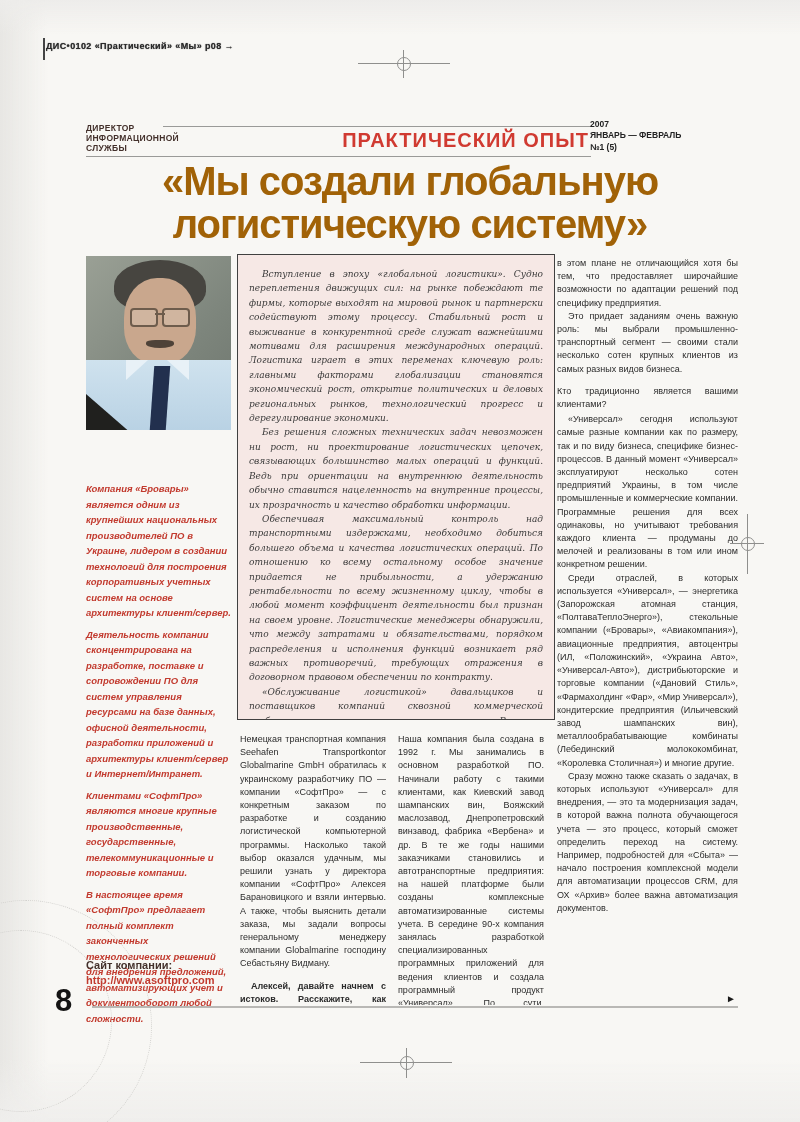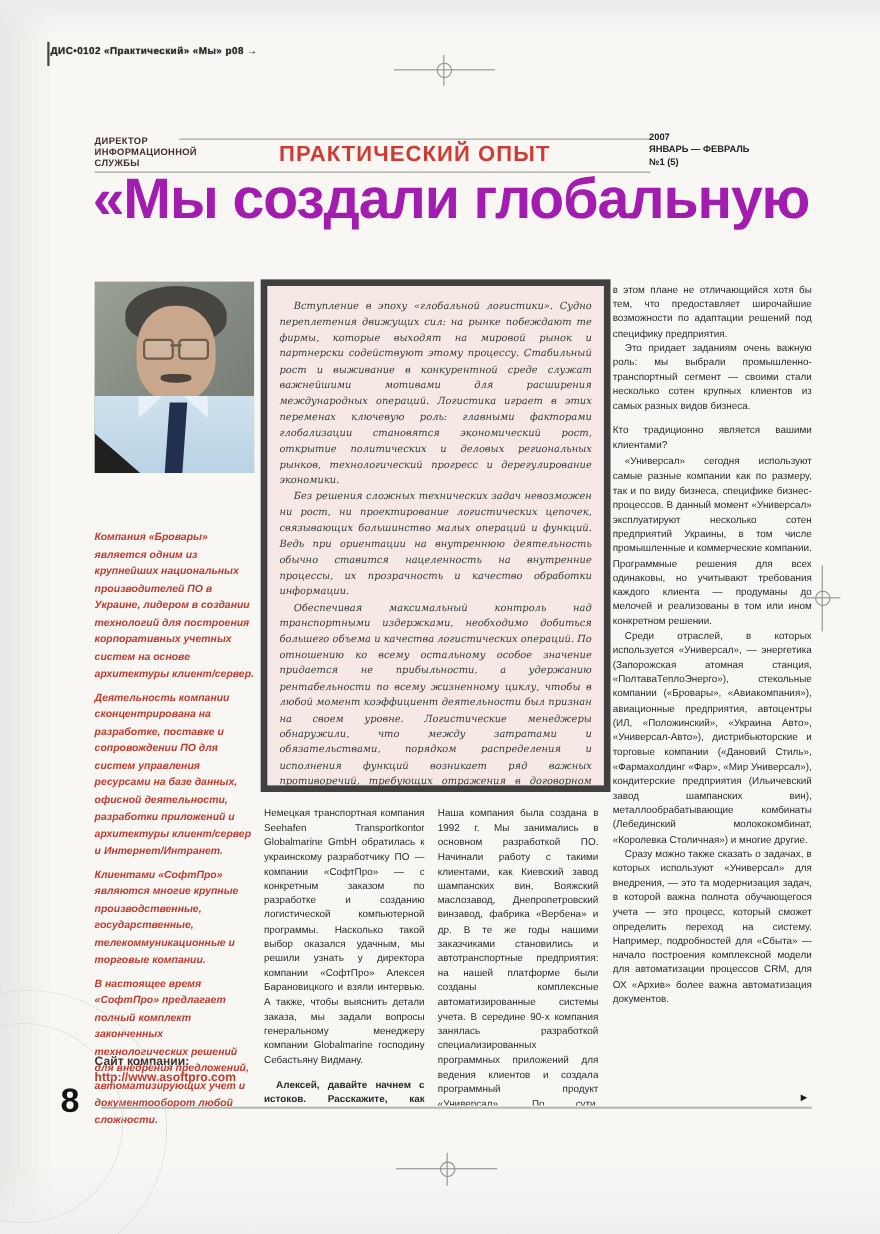--- a/index.html
+++ b/index.html
@@ -27,28 +27,28 @@
   .reg{position:absolute;}
   .reg .h{position:absolute;background:#8f8f8d;height:1px;}
   .reg .v{position:absolute;background:#8f8f8d;width:1px;}
   .reg .c{position:absolute;border:1px solid #8f8f8d;border-radius:50%;width:12px;height:12px;}
 
   
   .hdr-left{position:absolute;left:86px;top:123px;width:150px;
     font-size:8.5px;font-weight:bold;color:#43302b;line-height:1.2;letter-spacing:.3px;}
   .hdr-rule-top{position:absolute;left:163px;top:126px;width:428px;height:1px;background:#9a9a98;}
   .hdr-rule-bot{position:absolute;left:86px;top:156px;width:505px;height:1px;background:#9a9a98;}
-  .rubric{position:absolute;left:165px;top:129px;width:424px;text-align:center;
+  .rubric{position:absolute;left:165px;top:129px;width:424px;text-align:right;
     font-size:20px;font-weight:800;color:#d03a31;letter-spacing:1px;}
   .hdr-right{position:absolute;left:590px;top:119px;width:147px;text-align:left;
     font-size:8.5px;font-weight:bold;color:#222;line-height:1.35;}
 
   
   .title{position:absolute;left:80px;top:160px;width:660px;text-align:center;
-    font-size:52px;line-height:43px;font-weight:800;color:#a21caf;letter-spacing:-1px;}
+    font-size:40px;line-height:43px;font-weight:800;color:#a16207;letter-spacing:-1px;}
 
   
   .photo{position:absolute;left:86px;top:256px;width:145px;height:174px;overflow:hidden;
     background:linear-gradient(135deg,#9aa095 0%,#7d857c 60%,#6e766e 100%);filter:blur(.4px);}
   .photo .hair{position:absolute;left:28px;top:4px;width:92px;height:52px;background:#474540;
     border-radius:50% 50% 40% 40%;}
   .photo .face{position:absolute;left:38px;top:22px;width:72px;height:86px;background:#c9a78d;
     border-radius:46% 46% 42% 42%;}
   .photo .glasses{position:absolute;left:44px;top:52px;width:60px;height:16px;}
   .photo .glasses i{position:absolute;top:0;width:24px;height:15px;border:2px solid #6d5c4c;
@@ -71,21 +71,21 @@
     color:#161616;line-height:1.35;}
   .about{position:absolute;left:86px;top:481px;width:149px;font-size:9.5px;font-weight:bold;
     font-style:italic;color:#c23a2e;line-height:15.5px;}
   .about p{margin:0 0 6px 0;}
   .site{position:absolute;left:86px;top:958px;width:150px;font-size:11px;line-height:1.4;}
   .site .lbl{font-weight:bold;color:#43302b;}
   .site .url{font-weight:bold;color:#c23a2e;}
 
   
   .leadbox{position:absolute;left:237px;top:254px;width:318px;height:466px;
-    background:#f6e8e5;border:6px solid #404040;box-sizing:border-box;
+    background:#f6e8e5;border:1px solid #404040;box-sizing:border-box;
     padding:12px 11px 10px 11px;overflow:hidden;}
   .leadbox p{margin:0;font-family:"DejaVu Serif",serif;font-style:italic;
     font-size:9px;line-height:14.4px;color:#3a3a3a;text-align:justify;text-indent:13px;}
 
   
   .col{position:absolute;font-size:9px;line-height:13.2px;color:#2b2b2b;
     text-align:justify;overflow:hidden;}
   .col p{margin:0;text-indent:11px;}
   .col p.noindent{text-indent:0;}
   .col1{left:240px;top:733px;width:146px;height:272px;}
@@ -139,20 +139,21 @@
   <div class="rubric">ПРАКТИЧЕСКИЙ ОПЫТ</div>
   <div class="hdr-rule-bot"></div>
   <div class="hdr-right">
     <div>2007</div>
     <div>ЯНВАРЬ — ФЕВРАЛЬ</div>
     <div>№1 (5)</div>
   </div>
 
   <div class="title">
     <div>«Мы создали глобальную</div>
+    <div>логистическую систему»</div>
   </div>
 
   <div class="photo">
     <div class="hair"></div>
     <div class="face"></div>
     <div class="glasses">
       <i class="l"></i>
         <i class="r"></i>
         <b></b>
     </div>

